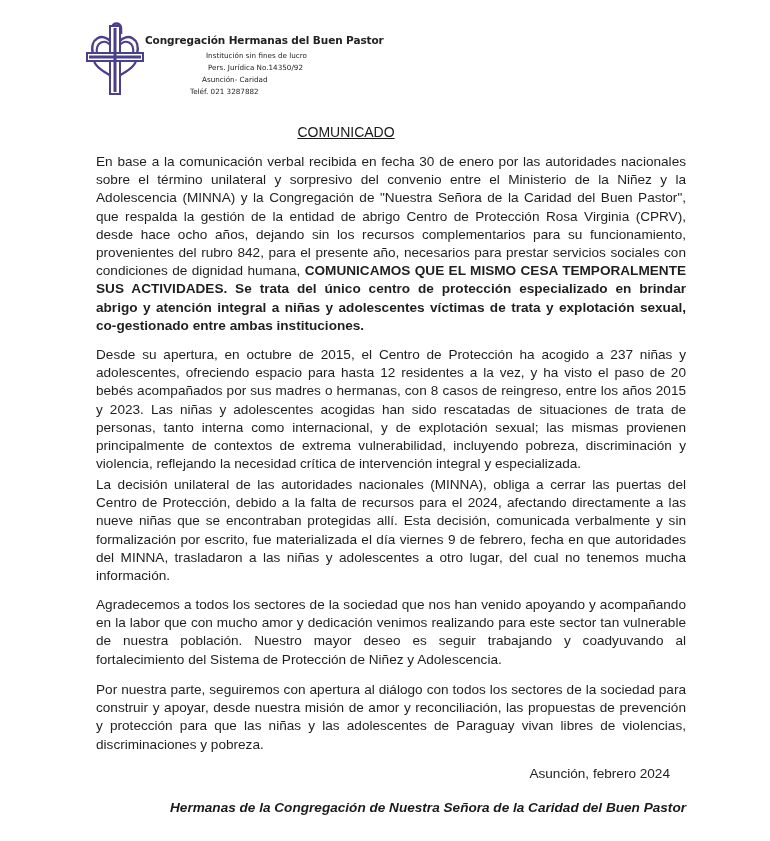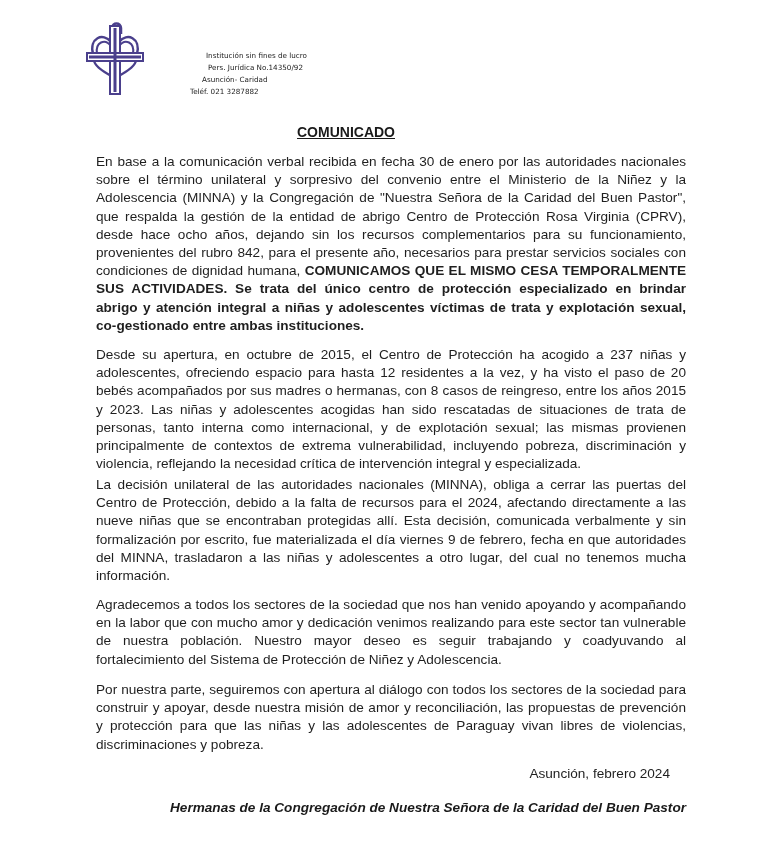--- a/index.html
+++ b/index.html
@@ -53,21 +53,21 @@
     .org-line.l3 { left: 109px; top: 57px; }
     .org-line.l4 { left: 97px; top: 69px; }
 
     .title {
       position: absolute;
       left: 0;
       width: 692px;
       top: 124px;
       text-align: center;
       font-size: 14px;
-      font-weight: bold;
+      font-weight: normal;
       text-decoration: underline;
       color: #1a1a1a;
     }
 
     .body-text {
       position: absolute;
       left: 96px;
       width: 590px;
       font-size: 13.6px;
       line-height: 18.2px;
@@ -114,20 +114,21 @@
 
     <path d="M27 8 C27 2, 36 2, 36 8 L36 14" fill="none" stroke="#4a3f8c" stroke-width="2.5"></path>
 
     <rect x="25" y="6" width="10" height="68" fill="#ffffff" stroke="#4a3f8c" stroke-width="2"></rect>
     <rect x="28.5" y="8" width="3" height="64" fill="#4a3f8c"></rect>
 
     <rect x="2" y="33" width="56" height="8" fill="#ffffff" stroke="#4a3f8c" stroke-width="2"></rect>
     <rect x="4" y="35.5" width="52" height="3" fill="#4a3f8c"></rect>
     <rect x="28.5" y="33" width="3" height="8" fill="#4a3f8c"></rect>
   </svg>
+  <div class="org-name">Congregación Hermanas del Buen Pastor</div>
   <div class="org-line l1">Institución sin fines de lucro</div>
   <div class="org-line l2">Pers. Jurídica No.14350/92</div>
   <div class="org-line l3">Asunción- Caridad</div>
   <div class="org-line l4">Teléf. 021 3287882</div>
 </div>
 
 <div class="title">COMUNICADO</div>
 
 <div class="body-text p1"><span>En base a la comunicación verbal recibida en fecha 30 de enero por las autoridades nacionales sobre el término unilateral y sorpresivo del convenio entre el Ministerio de la Niñez y la Adolescencia (MINNA) y la Congregación de "Nuestra Señora de la Caridad del Buen Pastor", que respalda la gestión de la entidad de abrigo Centro de Protección  Rosa Virginia (CPRV), desde hace ocho años, dejando sin los recursos complementarios para su funcionamiento, provenientes del rubro 842, para el presente año, necesarios para prestar servicios sociales con condiciones de dignidad humana, </span><span class="bold">COMUNICAMOS QUE EL MISMO CESA TEMPORALMENTE SUS ACTIVIDADES. Se trata del único centro de protección especializado en brindar abrigo y atención integral a niñas y adolescentes víctimas de trata y explotación sexual, co-gestionado entre ambas instituciones.</span></div>
 

